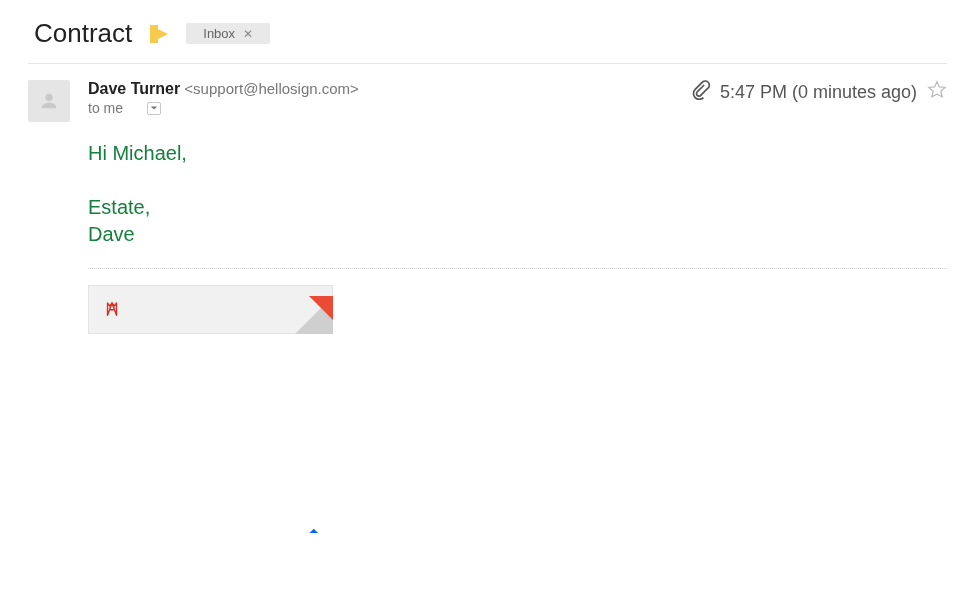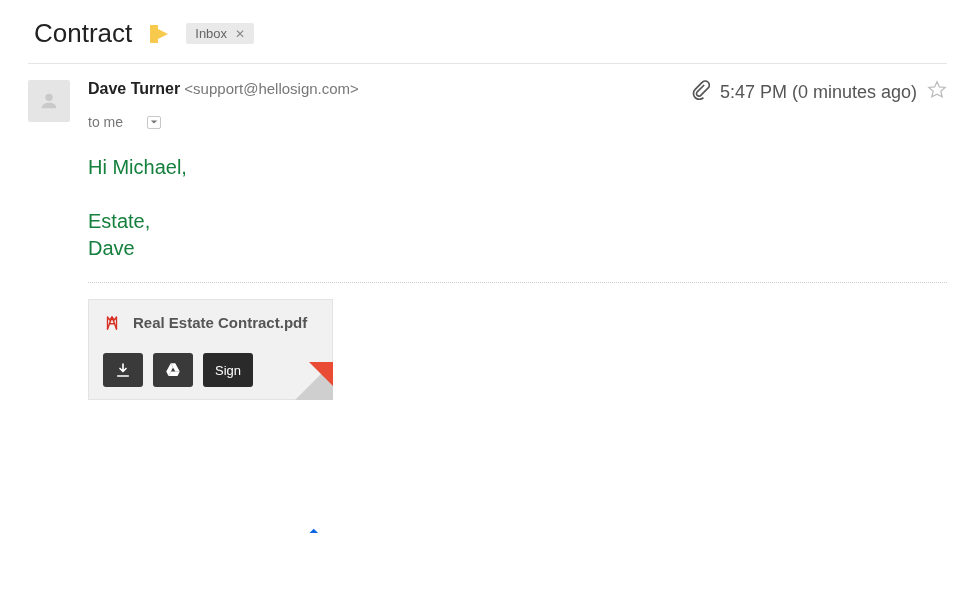--- a/index.html
+++ b/index.html
@@ -14,32 +14,32 @@
     border-left:18px solid #f7ca4d;
     position:relative;
   }
   .importance::before {
     content:""; position:absolute; left:-18px; top:-9px;
     width:8px; height:18px; background:#f7ca4d;
   }
   .label-chip {
     display:inline-flex; align-items:center; gap:8px;
     background:#e9e9e9; color:#666; font-size:13px;
-    padding:3px 9px; border-radius:2px;
+    padding:3px 17px; border-radius:2px;
   }
   .label-chip .x { color:#888; font-size:12px; cursor:pointer; }
   .msg { display:flex; padding-top:16px; }
   .avatar { width:42px; height:42px; background:#e5e5e5; display:flex; align-items:center; justify-content:center; color:#c0c0c0; border-radius:2px; flex:0 0 42px; }
   .avatar svg { width:22px; height:22px; }
   .body-col { padding-left:18px; flex:1; }
   .header-line { display:flex; align-items:flex-start; gap:10px; }
   .left-head { flex:1; }
   .sender-name { font-weight:bold; color:#222; font-size:16px;text-align:center; }
   .sender-email { color:#777; font-size:15px; }
-  .to-line { color:#777; font-size:14px; margin-top:16px; display:flex; align-items:center; gap:24px; }
+  .to-line { color:#777; font-size:14px; margin-top:2px; display:flex; align-items:center; gap:24px; }
   .dd { border:1px solid #c8c8c8; width:14px; height:13px; display:flex; align-items:center; justify-content:center; border-radius:2px; cursor:pointer; }
   .dd svg { width:8px; height:8px; }
   .meta { display:flex; align-items:center; gap:10px; color:#555; font-size:18px; }
   .clip-icon svg { width:20px; height:20px; }
   .star-icon svg { width:20px; height:20px; }
   .body-text { font-size:20px; color:#15803d; line-height:1.5; padding-top:22px; }
   .body-text p { margin:0 0 26px 0; }
   .body-text .sig { line-height:1.35; }
   .divider { border-top:1px dotted #d0d0d0; margin:20px 0 16px; }
   .attachment-card {
@@ -149,37 +149,21 @@
               <path d="M6 20V4l3 4 3-4 3 4 3-4v16" fill="none" stroke="#d93025" stroke-width="1.8" stroke-linecap="round" stroke-linejoin="round"></path>
               <path d="M12 4v9m0 0l-3-3m3 3l3-3" fill="none" stroke="#d93025" stroke-width="1.8" stroke-linecap="round" stroke-linejoin="round" style="display:none"></path>
               <path d="M5 4h2c2 0 2 3 0 3H5zM5 4v8M13 4c3 0 3 8 0 8M19 4h-3v8m0-4h2" fill="none" stroke="#d93025" stroke-width="1.6" transform="scale(0.9) translate(1,3)" style="display:none"></path>
               <path d="M7 3l5 6 5-6M7 21l5-6 5 6M12 9v6" fill="none" stroke="#d93025" stroke-width="1.8" stroke-linecap="round" stroke-linejoin="round" style="display:none"></path>
               <path d="M12 2c-2 4-6 6-6 10a6 6 0 0012 0c0-4-4-6-6-10z" fill="#d93025" style="display:none"></path>
 
               <path d="M6 20l6-16 6 16M9 13h6" fill="none" stroke="#d93025" stroke-width="2" stroke-linecap="round" stroke-linejoin="round"></path>
             </svg>
           </span>
           <div class="att-info">
-            <div class="att-name">Real Estate Contract.pdf</div>
           </div>
-        </div>
-        <div class="att-actions">
-          <button class="act-btn">
-            <svg viewBox="0 0 24 24">
-              <path d="M12 4v10m0 0l-4-4m4 4l4-4M5 20h14" fill="none" stroke="#fff" stroke-width="2.2" stroke-linecap="round" stroke-linejoin="round"></path>
-            </svg>
-          </button>
-          <button class="act-btn">
-            <svg viewBox="0 0 24 24">
-              <path d="M9 3h6l6 11h-6L9 3z" fill="#fff"></path>
-              <path d="M3 14l6-11 3 5.5L6 20 3 14z" fill="#fff"></path>
-              <path d="M6 20h12l3-6H9l-3 6z" fill="#fff"></path>
-            </svg>
-          </button>
-          <button class="sign-btn">Sign</button>
         </div>
         <div class="corner">
           <div class="grey"></div>
           <div class="red"></div>
         </div>
       </div>
 
     </div>
   </div>
 

